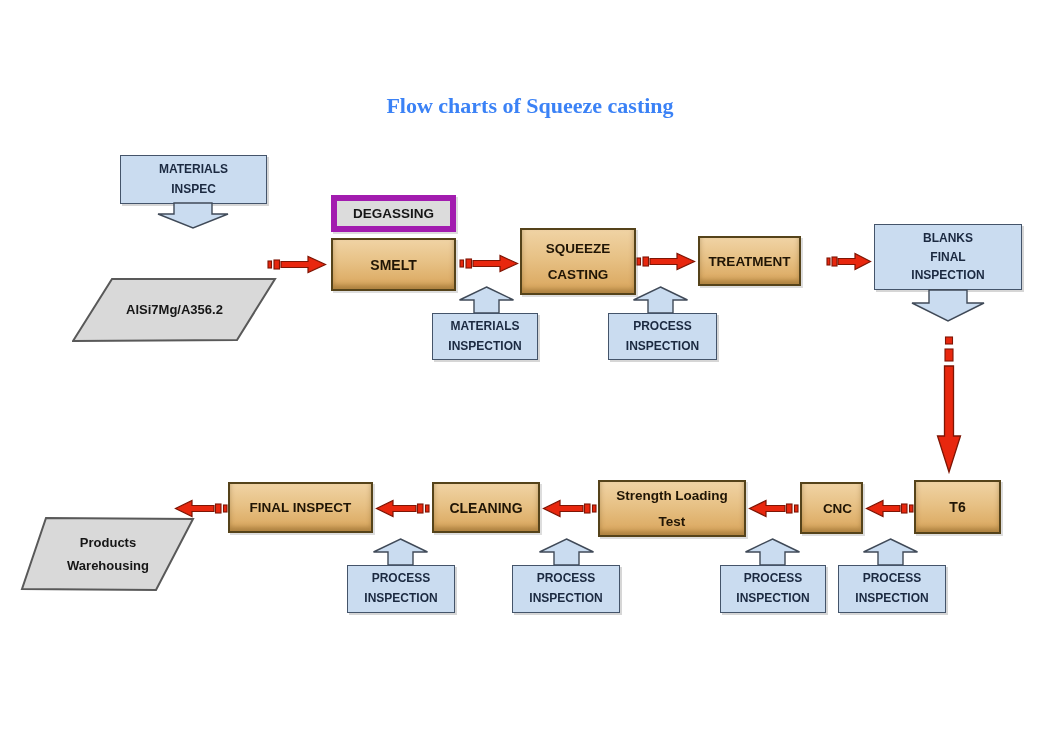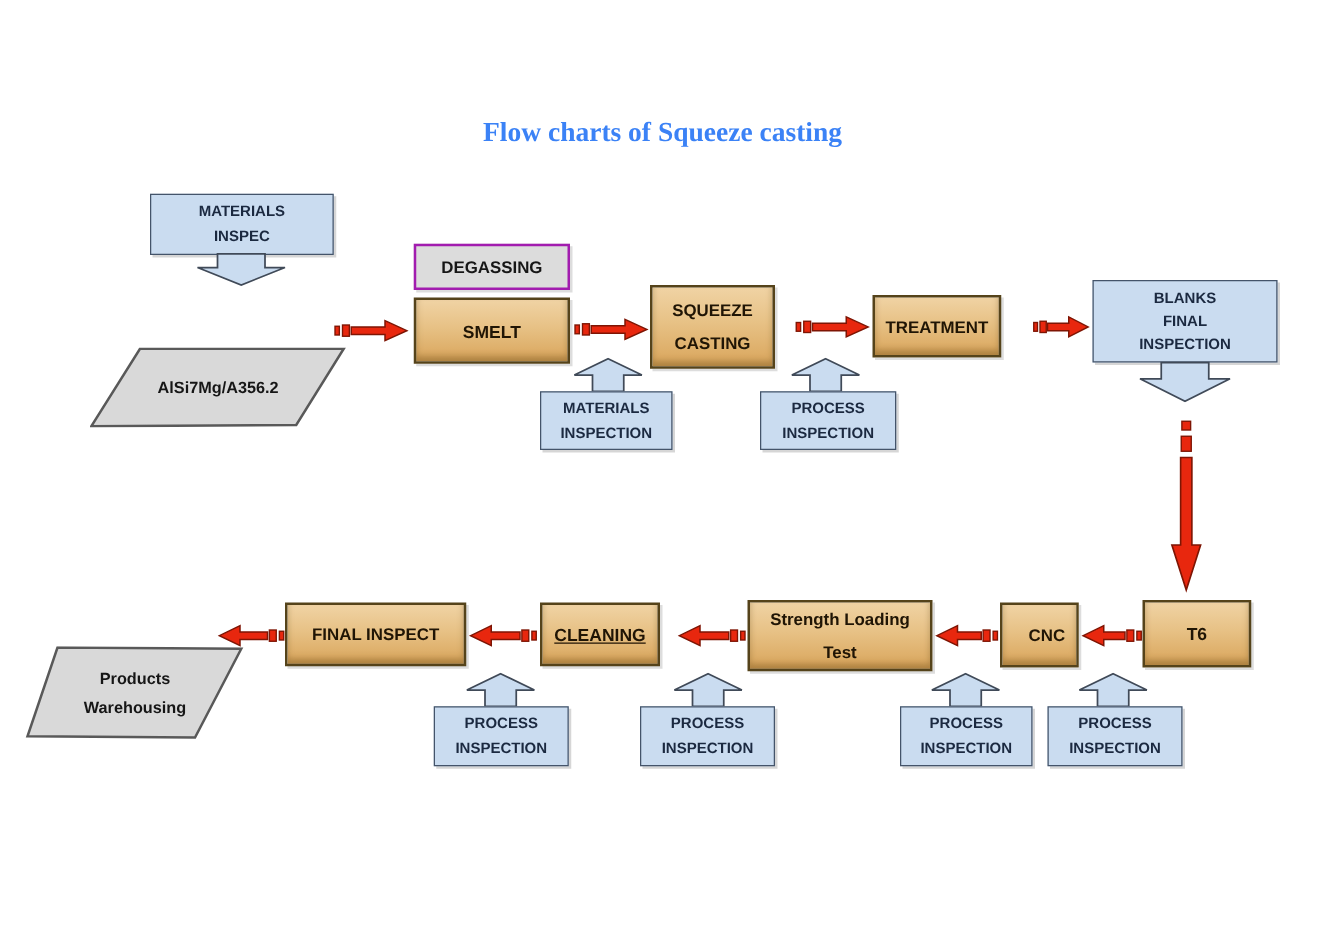--- a/index.html
+++ b/index.html
@@ -7,21 +7,21 @@
           font-family:"Liberation Sans", sans-serif;}
   .title{position:absolute;left:0;right:0;top:93px;text-align:center;
          font-family:"Liberation Serif", serif;font-weight:700;font-size:22px;color:#3b82f6;}
   .box{position:absolute;display:flex;flex-direction:column;align-items:center;justify-content:center;
        text-align:center;font-weight:700;box-sizing:border-box;}
   .orange{background:linear-gradient(180deg,#f0d3a4 0%,#e7c185 45%,#d9a55b 100%);
           border:2px solid #55431a;color:#201505;
           box-shadow:inset 0 -4px 5px rgba(92,62,14,.35),2px 2px 0 rgba(120,120,120,.25);}
   .blue{background:#cadcf0;border:1.5px solid #44546a;color:#1b2940;
         box-shadow:2px 2px 0 rgba(120,120,120,.3);}
-  .gray{background:#dcdcdc;border:2px solid #a21caf;color:#161616;
+  .gray{background:#dcdcdc;border:6px solid #a21caf;color:#161616;
         box-shadow:2px 2px 0 rgba(120,120,120,.25);}
   .fs14{font-size:14px;} .fs13{font-size:13.5px;} .fs12{font-size:12px;line-height:1.65;}
   .lh19{line-height:1.9;} .lh16{line-height:1.55;}
   .para{position:absolute;margin-top:48px;}
   .para .ptext{position:absolute;inset:0;display:flex;flex-direction:column;align-items:center;
         justify-content:center;font-weight:700;font-size:13px;color:#161616;text-align:center;line-height:1.7;}
   .arrow{position:absolute;}
   .arrow svg{display:block;width:100%;height:100%;}
   .flip{transform:scaleX(-1);}
 </style>
@@ -66,21 +66,21 @@
   </div>
 
   <div class="arrow" style="left:459px;top:254px;width:60px;height:19px;">
     <svg viewBox="0 0 60 19">
         <rect x="1" y="6" width="3.5" height="7" fill="#e8270e" stroke="#7e1504" stroke-width="1.1"></rect>
       <rect x="7" y="5" width="5.5" height="9" fill="#e8270e" stroke="#7e1504" stroke-width="1.1"></rect>
       <polygon points="14,6.5 41,6.5 41,1.5 58.5,9.5 41,17.5 41,12.5 14,12.5" fill="#e8270e" stroke="#7e1504" stroke-width="1.2"></polygon>
       </svg>
   </div>
 
-  <div class="box orange fs13 lh19" style="left:520px;top:228px;width:100px;height:67px;">
+  <div class="box orange fs13 lh19" style="left:520px;top:228px;width:116px;height:67px;">
     <span>SQUEEZE</span>
     <span>CASTING</span>
   </div>
 
   <div class="arrow" style="left:636px;top:252px;width:60px;height:19px;">
     <svg viewBox="0 0 60 19">
         <rect x="1" y="6" width="3.5" height="7" fill="#e8270e" stroke="#7e1504" stroke-width="1.1"></rect>
       <rect x="7" y="5" width="5.5" height="9" fill="#e8270e" stroke="#7e1504" stroke-width="1.1"></rect>
       <polygon points="14,6.5 41,6.5 41,1.5 58.5,9.5 41,17.5 41,12.5 14,12.5" fill="#e8270e" stroke="#7e1504" stroke-width="1.2"></polygon>
       </svg>
@@ -161,21 +161,21 @@
   </div>
 
   <div class="arrow flip" style="left:375px;top:499px;width:55px;height:19px;">
     <svg viewBox="0 0 55 19">
         <rect x="1" y="6" width="3.5" height="7" fill="#e8270e" stroke="#7e1504" stroke-width="1.1"></rect>
       <rect x="7" y="5" width="5.5" height="9" fill="#e8270e" stroke="#7e1504" stroke-width="1.1"></rect>
       <polygon points="14,6.5 37,6.5 37,1.5 53.5,9.5 37,17.5 37,12.5 14,12.5" fill="#e8270e" stroke="#7e1504" stroke-width="1.2"></polygon>
       </svg>
   </div>
 
-  <div class="box orange fs14" style="left:432px;top:482px;width:96px;height:51px;text-decoration:underline;">
+  <div class="box orange fs14" style="left:432px;top:482px;width:108px;height:51px;">
     <span>CLEANING</span>
   </div>
 
   <div class="arrow flip" style="left:542px;top:499px;width:55px;height:19px;">
     <svg viewBox="0 0 55 19">
         <rect x="1" y="6" width="3.5" height="7" fill="#e8270e" stroke="#7e1504" stroke-width="1.1"></rect>
       <rect x="7" y="5" width="5.5" height="9" fill="#e8270e" stroke="#7e1504" stroke-width="1.1"></rect>
       <polygon points="14,6.5 37,6.5 37,1.5 53.5,9.5 37,17.5 37,12.5 14,12.5" fill="#e8270e" stroke="#7e1504" stroke-width="1.2"></polygon>
       </svg>
   </div>

